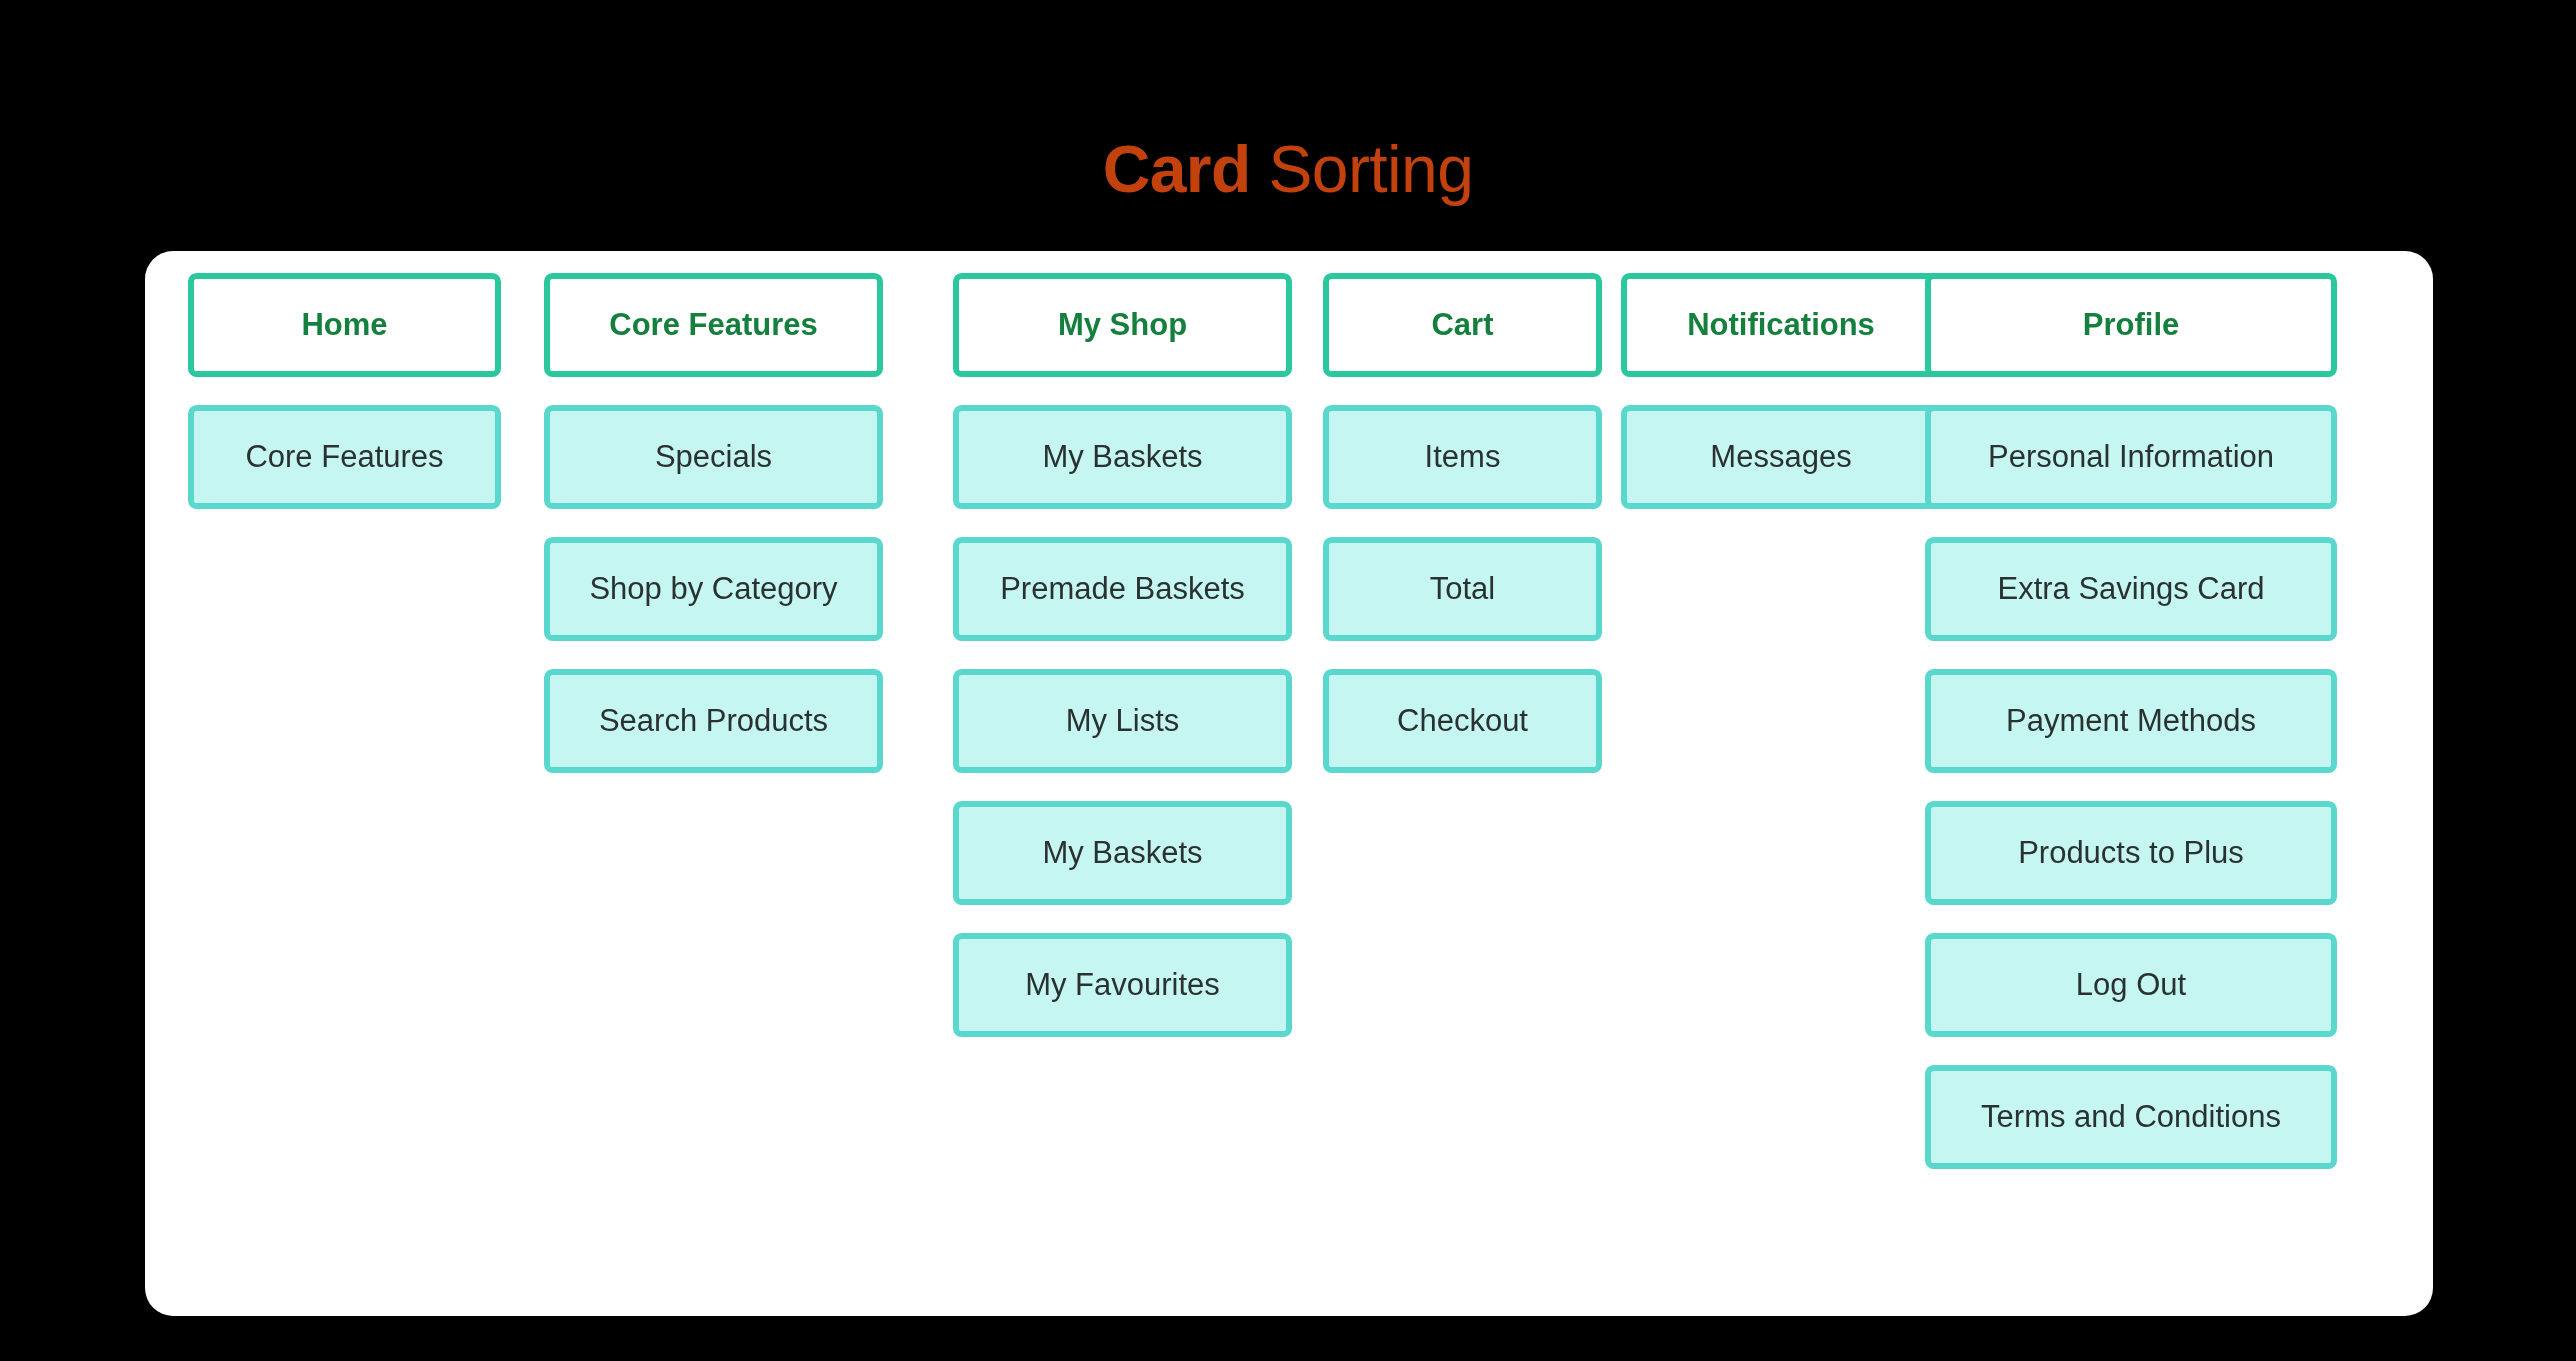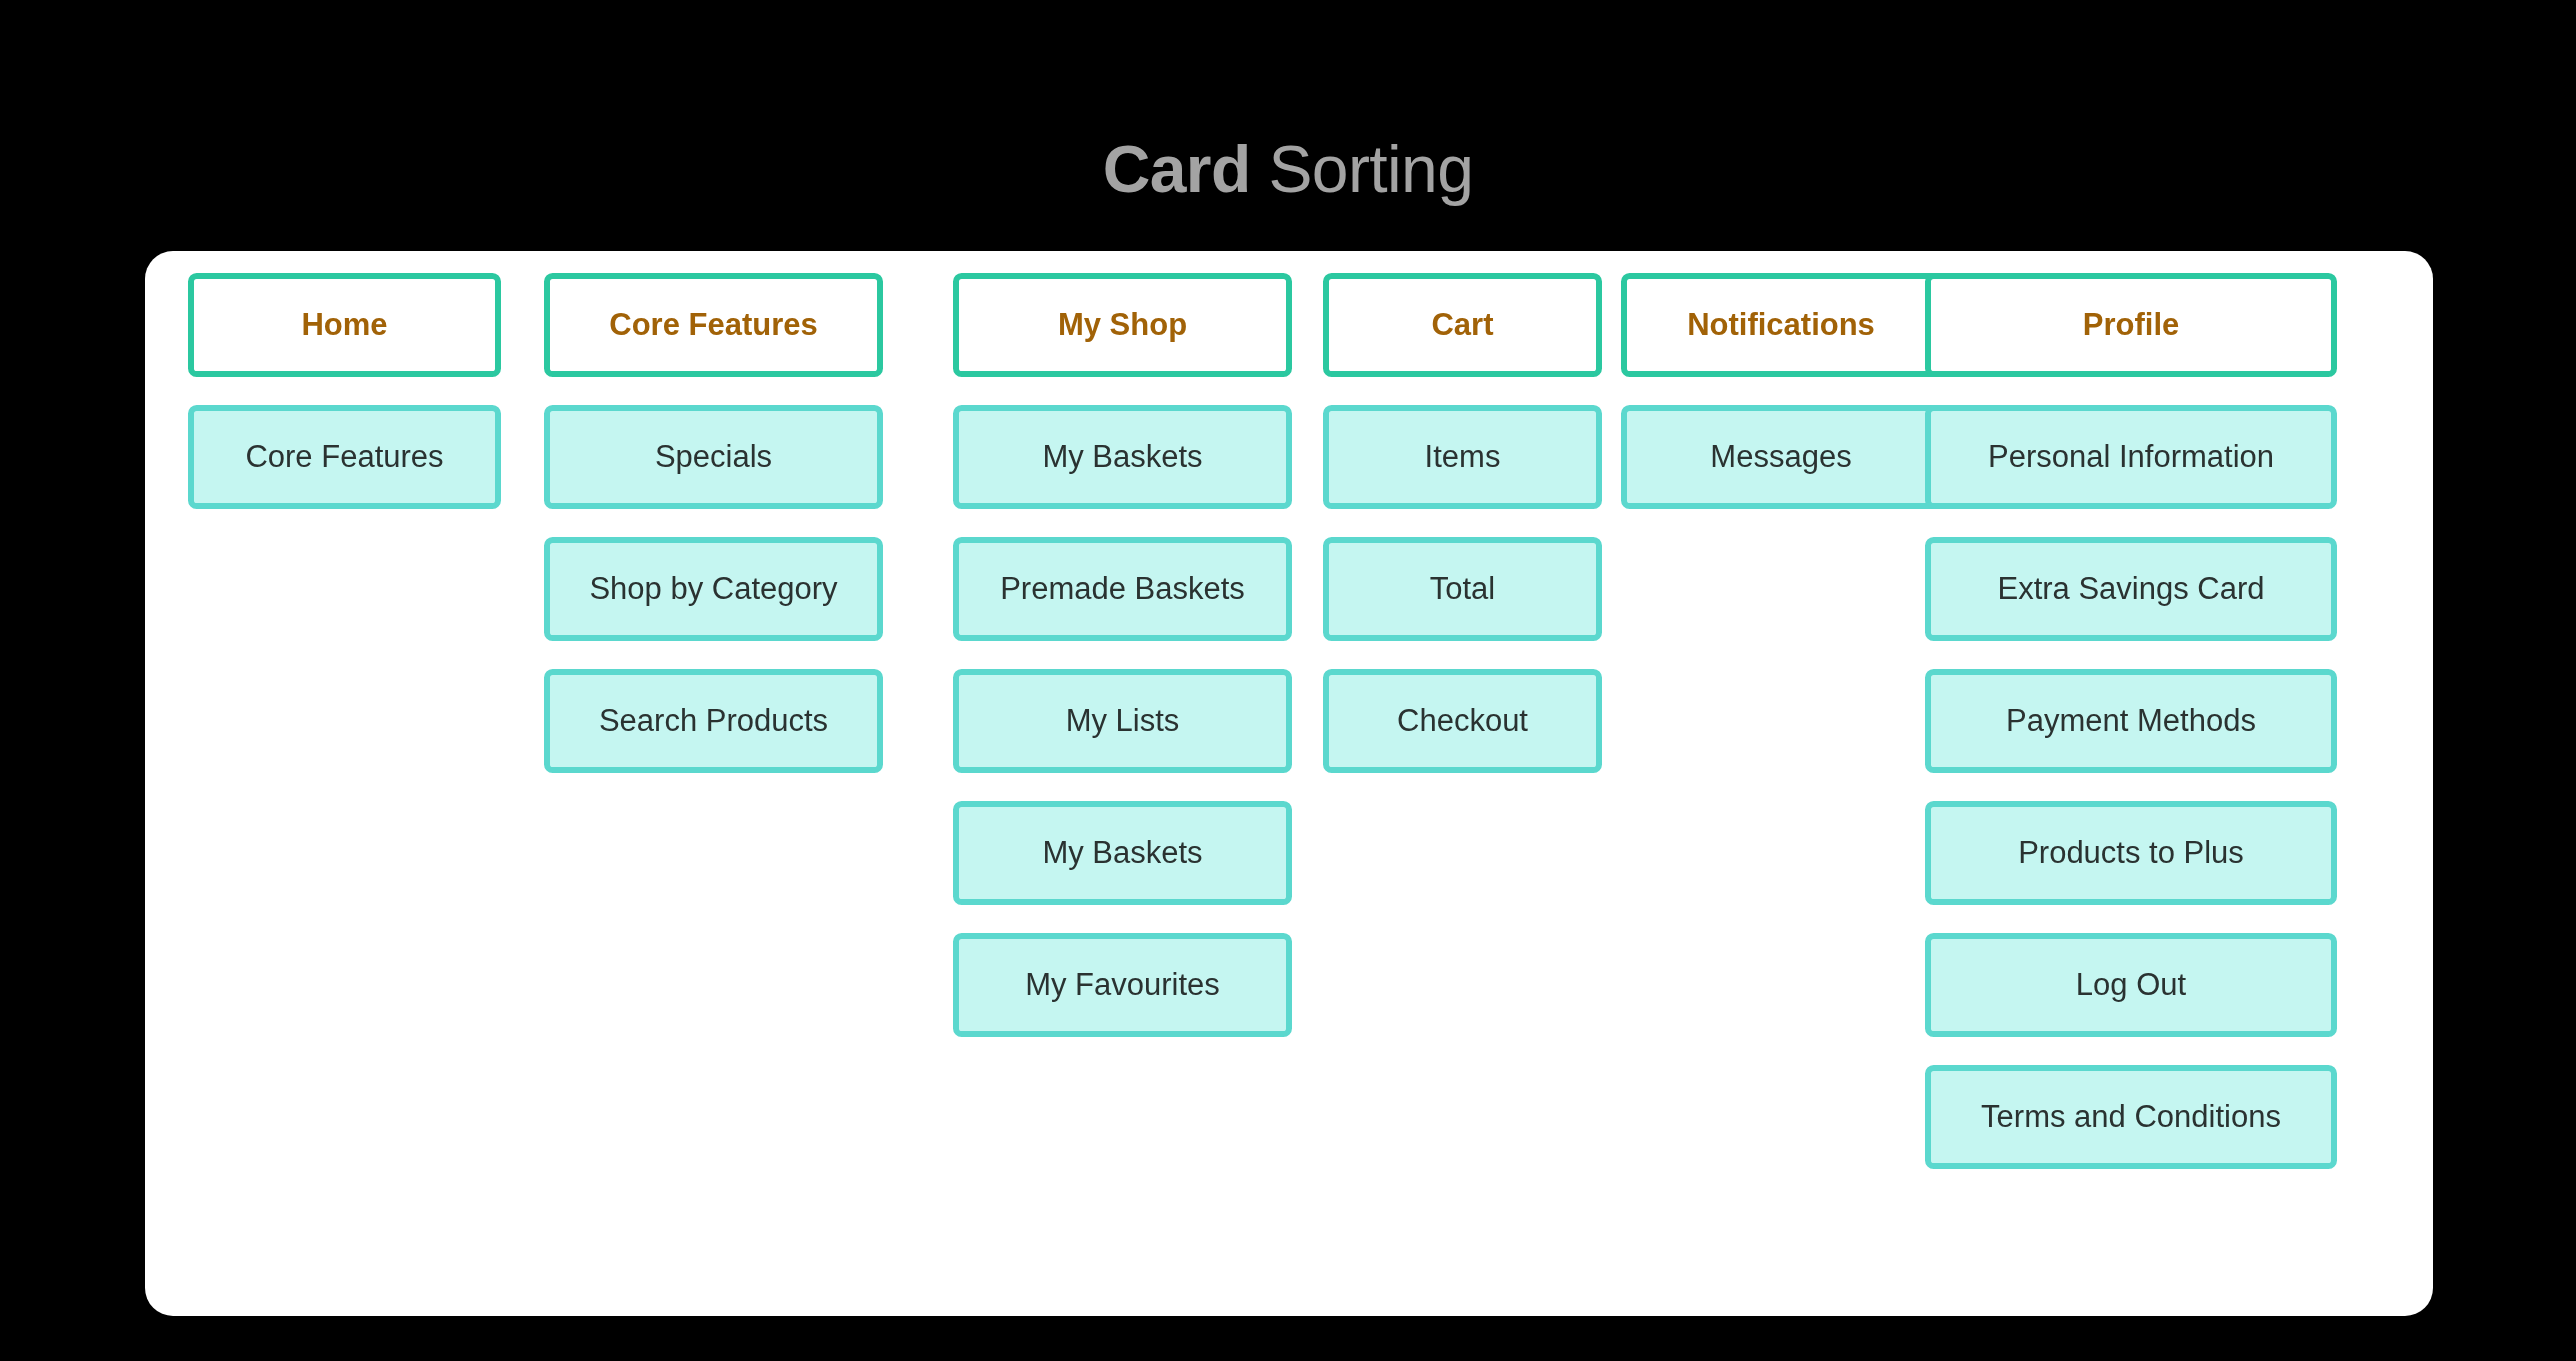--- a/index.html
+++ b/index.html
@@ -18,21 +18,21 @@
   
   #page-title {
     position: absolute;
     left: 0;
     top: 92px;
     width: 2576px;
     text-align: center;
     font-size: 66px;
     line-height: 1;
     letter-spacing: -0.6px;
-    color: #a3a3a3;
+    color: #c2410c;
     white-space: nowrap;
   }
   #page-title .t-strong { font-weight: 700; }
   #page-title .t-light  { font-weight: 400; }
 
   
   #board {
     position: absolute;
     left: 145px;
     top: 251px;
@@ -66,21 +66,21 @@
     justify-content: center;
     text-align: center;
     padding: 0 8.6px;
     white-space: nowrap;
   }
   .card.header {
     background: #FFFFFF;
     border: 6.7px solid #2BC8A0;
     font-weight: 700;
     font-size: 31px;
-    color: #a16207;
+    color: #15803d;
   }
   .card.child {
     background: #C5F6F1;
     border: 6.7px solid #5BD8CE;
     font-weight: 400;
     font-size: 31px;
     color: #2A3231;
   }
 </style>
 </head>

